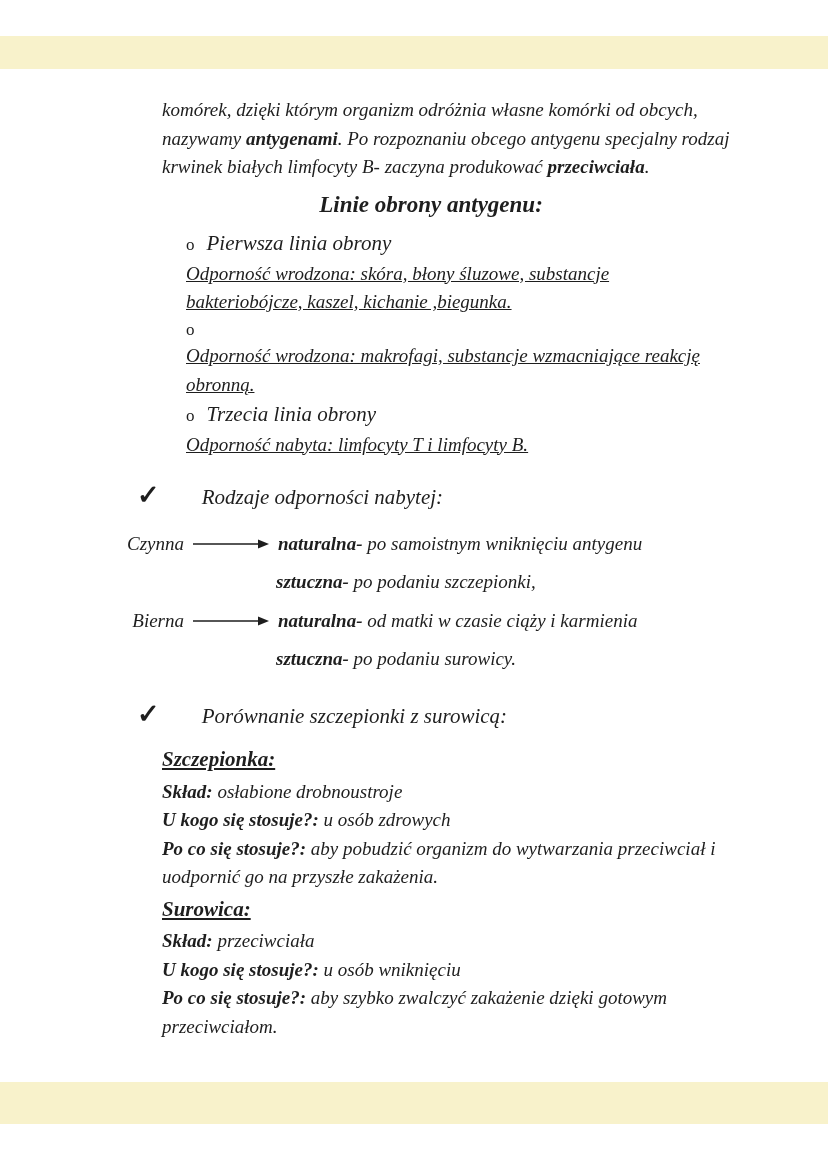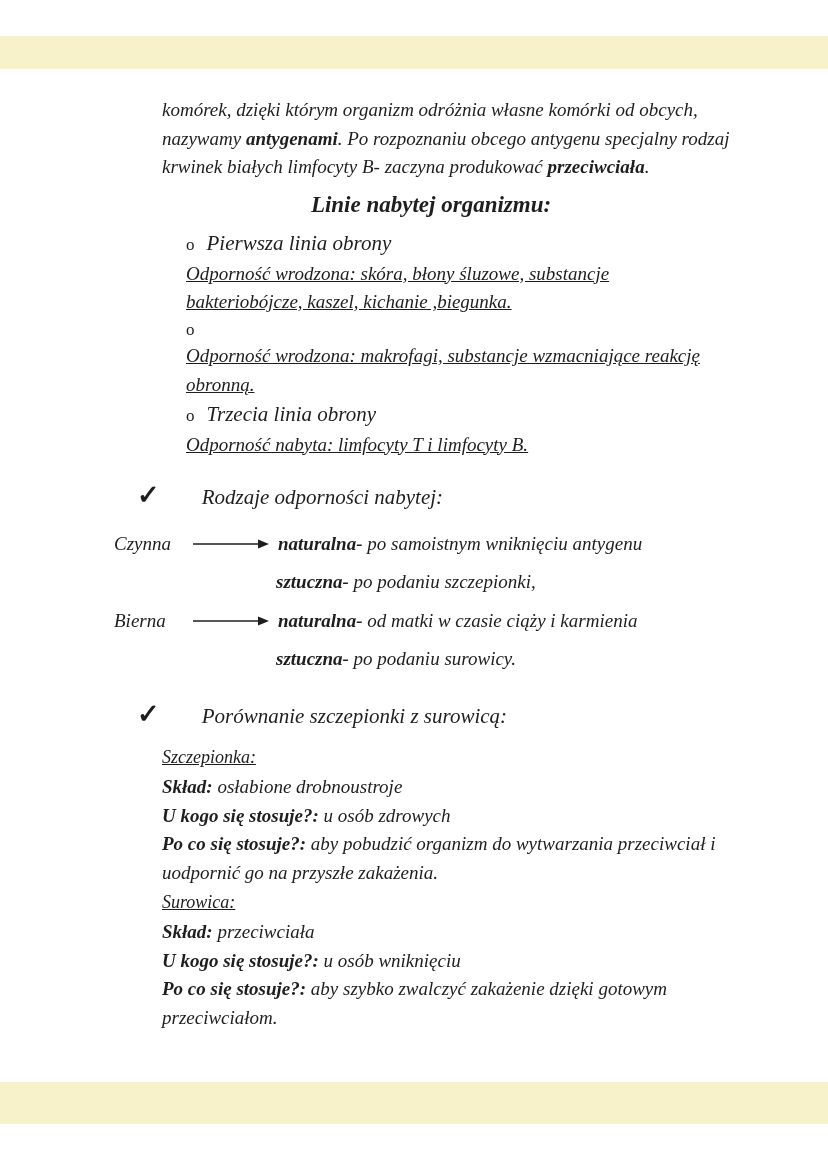--- a/index.html
+++ b/index.html
@@ -56,42 +56,42 @@
     font-size: 27px;
   }
   .check-heading-text { font-size: 21px; white-space: nowrap; }
 
   .diagram { margin: 14px 0 20px -48px; font-size: 19px; }
   .diagram-group { margin-bottom: 10px; }
   .diagram-row {
     display: flex; align-items: center; gap: 8px;
     margin-bottom: 10px;
   }
-  .diagram-label { width: 70px; }
+  .diagram-label { width: 70px; text-align: right; }
   .arrow-svg { flex: 0 0 auto; }
   .diagram-row.indent { margin-left: 162px; }
 
   .compare-section { max-width: 560px; }
   .section-title {
-    font-weight: normal; font-size: 18px;
+    font-weight: bold; font-size: 21px;
     text-decoration: underline;
     margin: 2px 0 2px;
   }
   .kv { margin: 0; }
 </style>
 </head>
 <body>
 
 <div class="band band-top"></div>
 
 <div class="content">
 
   <p class="intro"><span>komórek, dzięki którym organizm odróżnia własne komórki od obcych, nazywamy </span><b>antygenami</b><span>. Po rozpoznaniu obcego antygenu specjalny rodzaj krwinek białych limfocyty B- zaczyna produkować </span><b>przeciwciała</b><span>.</span></p>
 
-  <h2 class="center-heading">Linie nabytej organizmu:</h2>
+  <h2 class="center-heading">Linie obrony antygenu:</h2>
 
   <div class="defense-item">
     <div class="defense-title-row">
       <span class="bullet">o</span>
       <span class="defense-title">Pierwsza linia obrony</span>
     </div>
     <p class="defense-desc">Odporność wrodzona: skóra, błony śluzowe, substancje bakteriobójcze, kaszel, kichanie ,biegunka.</p>
   </div>
 
   <div class="defense-item">

